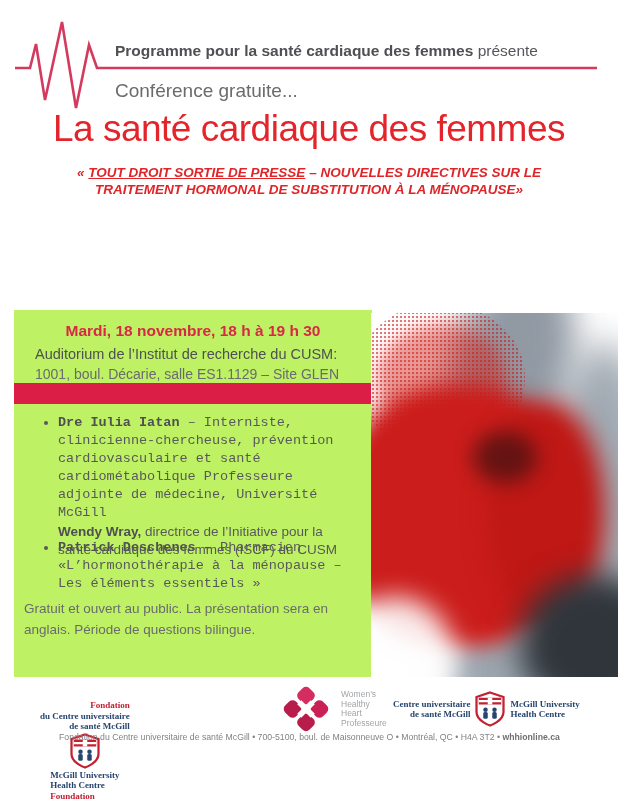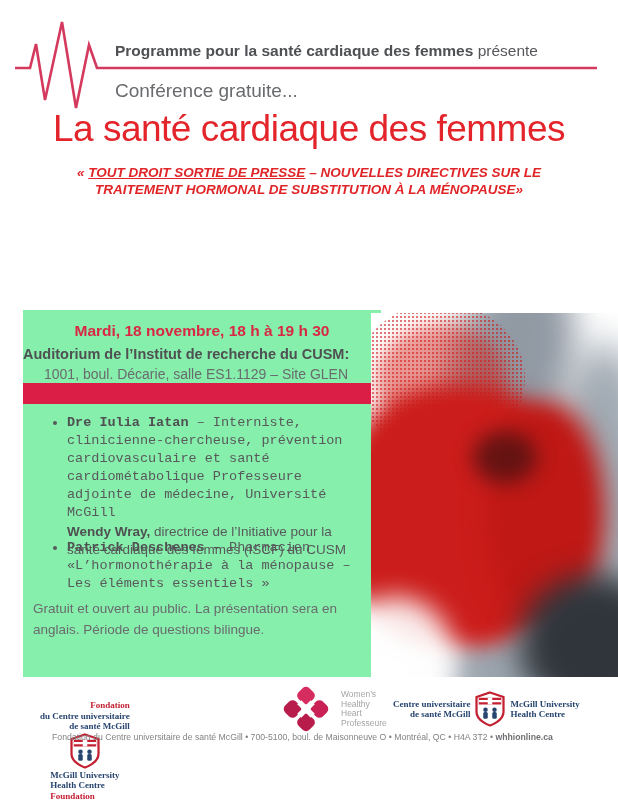--- a/index.html
+++ b/index.html
@@ -16,23 +16,23 @@
   h1{position:absolute;left:0;right:0;top:108px;margin:0;text-align:center;
      font-size:37px;font-weight:400;color:#e4242b;letter-spacing:-0.5px;}
   .subtitle{position:absolute;left:59px;width:500px;top:164px;text-align:center;
      font-weight:bold;font-style:italic;font-size:13.5px;line-height:17px;color:#e02529;}
   .subtitle .u{text-decoration:underline;}
   .intro{position:absolute;left:79px;width:460px;top:226px;margin:0;text-align:center;
      font-size:14.5px;line-height:19px;color:#58595b;}
   .intro .site{font-weight:bold;color:#da2143;text-decoration:none;cursor:pointer;}
 
   
-  .panel{position:absolute;left:23px;top:310px;width:358px;height:367px;background:#86efac;}
+  .panel{position:absolute;left:14px;top:310px;width:358px;height:367px;background:#bef264;}
   .date{padding-top:12px;text-align:center;font-weight:bold;font-size:15.5px;color:#d92746;}
-  .venue{margin-top:6px;font-weight:bold;font-size:14.5px;color:#4f5052;}
+  .venue{margin-top:6px;padding-left:21px;font-weight:normal;font-size:14.5px;color:#4f5052;}
   .addr{margin-top:4px;padding-left:21px;font-size:14px;color:#6a6b6e;}
   .redbar{position:absolute;left:0;top:73px;width:100%;height:21px;background:#db1e45;}
   ul.speakers{position:absolute;left:0;right:0;top:104px;margin:0;
       padding:0 16px 0 44px;list-style:disc;}
   ul.speakers li{font-size:13.5px;line-height:18px;color:#58595b;margin-bottom:17px;font-family:Liberation Mono, monospace;}
   .bname{font-weight:bold;color:#4f5052;}
   .wendy{position:absolute;left:44px;right:16px;top:213px;font-size:13.5px;line-height:18px;color:#58595b;}
   .note{position:absolute;left:10px;top:288px;width:330px;font-size:13.5px;line-height:21px;color:#6a6b6e;}
 
   
@@ -57,21 +57,21 @@
   .logo .txt{font-family:"Liberation Serif",serif;font-weight:bold;font-size:9px;line-height:10.5px;color:#27456f;}
   .logo .txt.r{text-align:right;}
   .logo .red{color:#c32033;}
   .logo svg{flex:0 0 auto;margin:0 5px;}
   .whhitxt{font-family:"Liberation Sans",sans-serif;font-size:8.5px;line-height:9.5px;color:#a2a4a7;margin-left:7px;}
   .logo1{left:40px;top:700px;flex-direction:column;}
   .logo2{left:278px;top:686px;}
   .logo3{left:393px;top:690px;}
 
   
-  .footerline{position:absolute;left:12px;top:732px;font-size:8.7px;color:#808285;padding-left:40px;}
+  .footerline{position:absolute;left:19px;top:732px;font-size:8.7px;color:#808285;padding-left:40px;}
   .footerline .b{font-weight:bold;color:#6d6f72;}
 </style>
 </head>
 <body>
 
 <div id="page">
 
   <svg id="ekg" viewBox="0 0 618 120">
     <polyline points="15,68 30,68 36,44 45,100 62,22 76,108 89,45 97,68 597,68" fill="none" stroke="#d4395e" stroke-width="2.6" stroke-linejoin="miter"></polyline>
   </svg>

